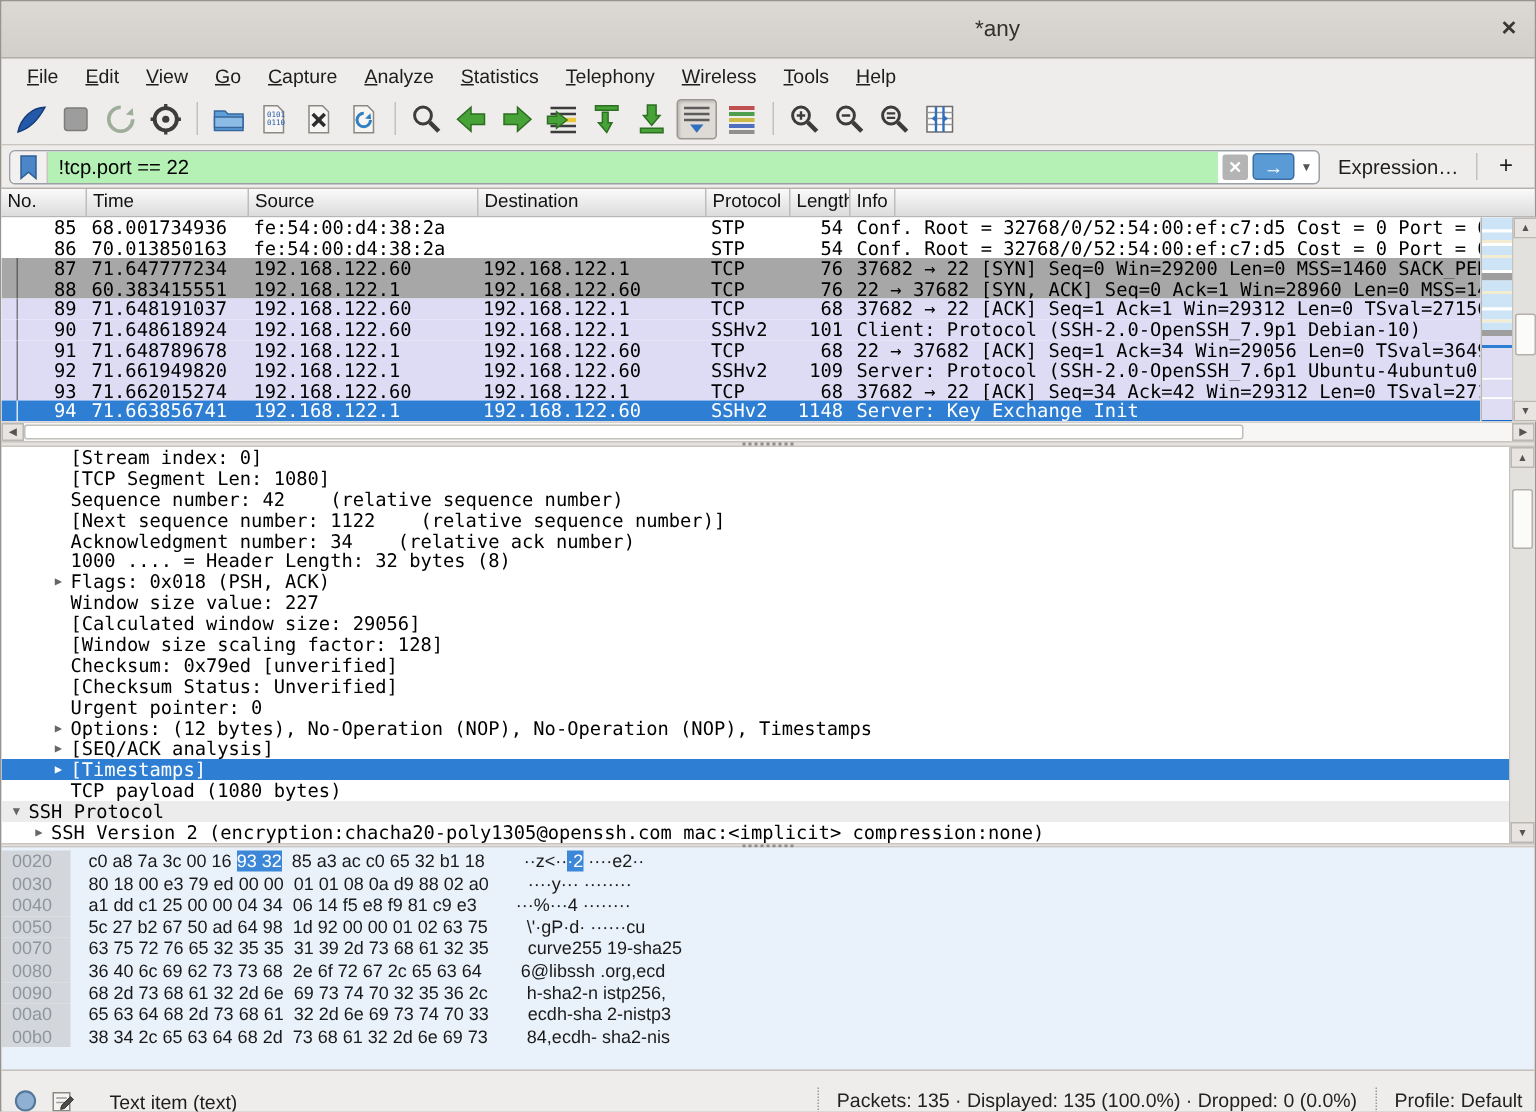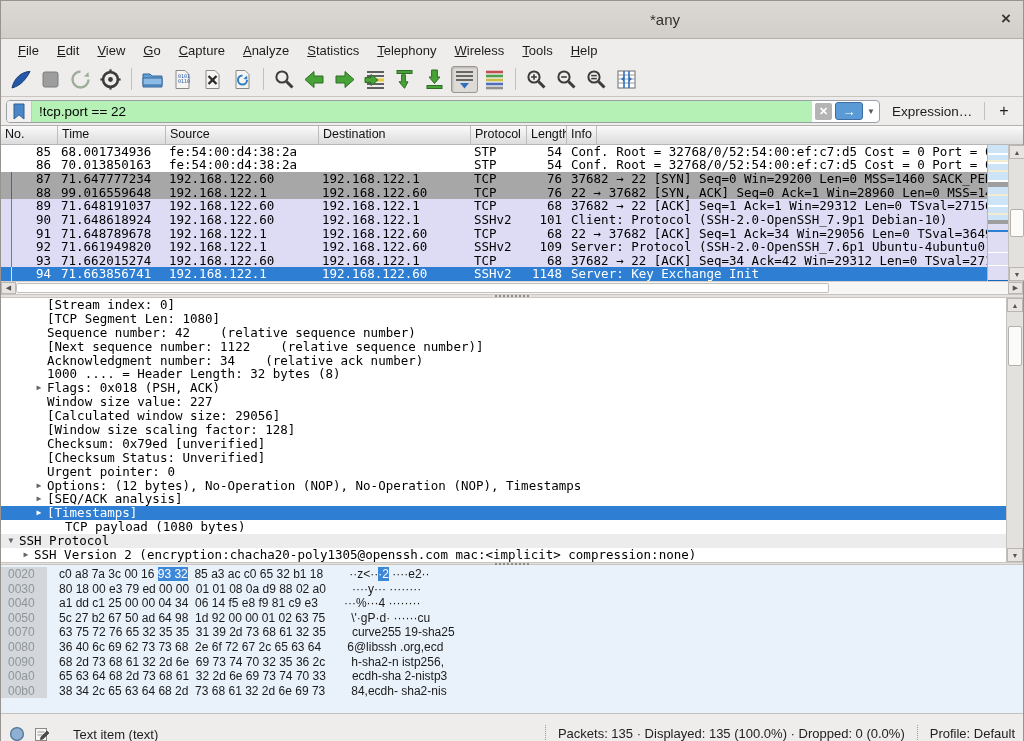--- a/index.html
+++ b/index.html
@@ -35,21 +35,21 @@
   .fsep { width:1px; height:18px; background:#c4c0bc; flex:none; }
   .add-btn { font-size:16px; color:#1d1d1d; padding:0 14px; }
 
   
   .plist { flex:none; display:flex; flex-direction:column; background:#fff; }
   .plist-header { height:19px; display:flex; background:linear-gradient(#fafafa,#dcdcdc); border-bottom:1px solid #b6b6b6; font-size:12.5px; color:#111; flex:none; }
   .plist-header .hcell { border-right:1px solid #bdbdbd; padding:1px 4px; white-space:nowrap; overflow:hidden; flex:none; }
   .plist-body { display:flex; height:136px; flex:none; }
   .prows { width:986px; overflow:hidden; flex:none; background:#fff; }
   .prow { display:flex; height:13.6px; line-height:13.7px; font-family:"DejaVu Sans Mono",monospace; font-size:12.5px; white-space:nowrap; color:#000; }
-  .prow.white { background:#ffffff;align-items:flex-end; }
+  .prow.white { background:#ffffff; }
   .prow.gray  { background:#a7a7a7; }
   .prow.lav   { background:#dedcf5; }
   .prow.sel   { background:#2e7fd3; color:#fff; }
   .c-no   { width:57px; text-align:right; padding-right:7px; flex:none; position:relative; overflow:hidden; }
   .c-time { width:108px; padding-left:3px; flex:none; overflow:hidden; }
   .c-src  { width:153px; padding-left:3px; flex:none; overflow:hidden; }
   .c-dst  { width:152px; padding-left:3px; flex:none; overflow:hidden; }
   .c-prot { width:56px; padding-left:3px; flex:none; overflow:hidden; }
   .c-len  { width:40px; text-align:right; padding-right:5px; flex:none; overflow:hidden; }
   .c-info { flex:1; padding-left:4px; overflow:hidden; }
@@ -336,21 +336,21 @@
             <div class="c-no">87</div>
             <div class="c-time">71.647777234</div>
             <div class="c-src">192.168.122.60</div>
             <div class="c-dst">192.168.122.1</div>
             <div class="c-prot">TCP</div>
             <div class="c-len">76</div>
             <div class="c-info">37682 → 22 [SYN] Seq=0 Win=29200 Len=0 MSS=1460 SACK_PERM=1</div>
           </div>
           <div class="prow gray bracket">
             <div class="c-no">88</div>
-            <div class="c-time">99.016559648</div>
+            <div class="c-time">60.383415551</div>
             <div class="c-src">192.168.122.1</div>
             <div class="c-dst">192.168.122.60</div>
             <div class="c-prot">TCP</div>
             <div class="c-len">76</div>
             <div class="c-info">22 → 37682 [SYN, ACK] Seq=0 Ack=1 Win=28960 Len=0 MSS=1460</div>
           </div>
           <div class="prow lav bracket">
             <div class="c-no">89</div>
             <div class="c-time">71.648191037</div>
             <div class="c-src">192.168.122.60</div>
@@ -465,21 +465,21 @@
         <div class="dline" style="padding-left: 30px;"><span class="arr">▶</span><span>Flags: 0x018 (PSH, ACK)</span></div>
         <div class="dline" style="padding-left: 30px;"><span class="arr"></span><span>Window size value: 227</span></div>
         <div class="dline" style="padding-left: 30px;"><span class="arr"></span><span>[Calculated window size: 29056]</span></div>
         <div class="dline" style="padding-left: 30px;"><span class="arr"></span><span>[Window size scaling factor: 128]</span></div>
         <div class="dline" style="padding-left: 30px;"><span class="arr"></span><span>Checksum: 0x79ed [unverified]</span></div>
         <div class="dline" style="padding-left: 30px;"><span class="arr"></span><span>[Checksum Status: Unverified]</span></div>
         <div class="dline" style="padding-left: 30px;"><span class="arr"></span><span>Urgent pointer: 0</span></div>
         <div class="dline" style="padding-left: 30px;"><span class="arr">▶</span><span>Options: (12 bytes), No-Operation (NOP), No-Operation (NOP), Timestamps</span></div>
         <div class="dline" style="padding-left: 30px;"><span class="arr">▶</span><span>[SEQ/ACK analysis]</span></div>
         <div class="dline sel" style="padding-left: 30px;"><span class="arr">▶</span><span>[Timestamps]</span></div>
-        <div class="dline" style="padding-left: 48px;"><span class="arr"></span><span>TCP payload (1080 bytes)</span></div>
+        <div class="dline" style="padding-left: 30px;"><span class="arr"></span><span>TCP payload (1080 bytes)</span></div>
         <div class="dline band" style="padding-left: 2px;"><span class="arr">▼</span><span>SSH Protocol</span></div>
         <div class="dline" style="padding-left: 17px;"><span class="arr">▶</span><span>SSH Version 2 (encryption:chacha20-poly1305@openssh.com mac:&lt;implicit&gt; compression:none)</span></div>
       </div>
     <div class="sb">
       <div class="sb-btn">▲</div>
       <div class="sb-track">
           <div class="sb-thumb" style="top:14px;height:40px;"></div>
         </div>
       <div class="sb-btn">▼</div>
     </div>

